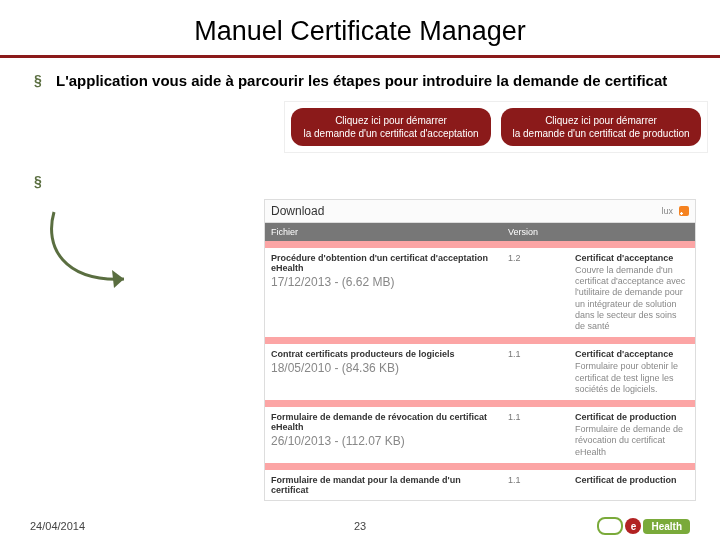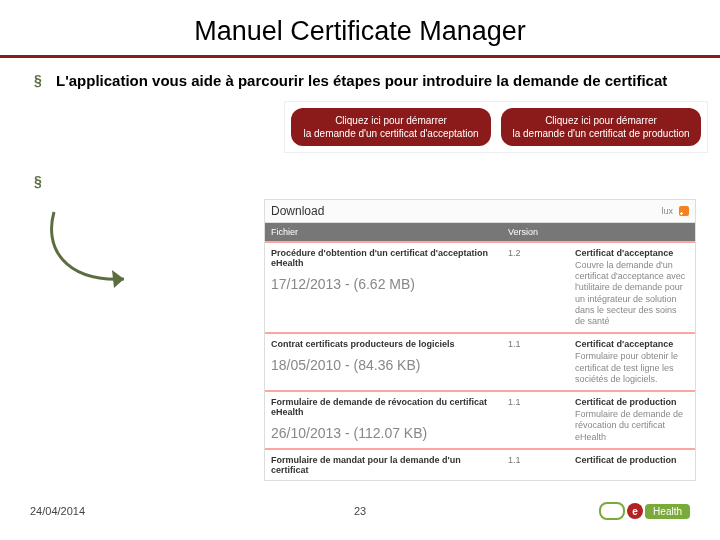--- a/index.html
+++ b/index.html
@@ -17,33 +17,33 @@
   .arrow-box{width:110px;height:80px;margin-top:8px;position:relative}
   .arrow-box svg{position:absolute;top:0;left:0}
   .dl{border:1px solid #ddd;width:430px;font-size:9px;background:#fff}
   .dl-top{display:flex;align-items:center;gap:6px;padding:4px 6px;border-bottom:1px solid #ddd;background:#fbfbfb;color:#333;font-size:12px}
   .dl-top .lang{margin-left:auto;font-size:9px;color:#888}
   .rss{width:10px;height:10px;background:#f58220;border-radius:2px;position:relative}
   .rss::after{content:"";position:absolute;inset:0;border-radius:2px;background:radial-gradient(circle at 25% 75%,#fff 1px,transparent 1.5px)}
   .thead{display:flex;background:#777;color:#fff;font-weight:normal}
   .thead div{padding:4px 6px}
   .c1{width:225px}.c2{width:55px}.c3{flex:1}
-  .trow{display:flex;border-top:2px solid #fca5a5}
+  .trow{display:flex;border-top:7px solid #fca5a5}
   .trow>div{padding:5px 6px;color:#777}
   .trow .filetitle{color:#333;font-weight:600}
-  .trow .meta{color:#888;font-size:14px;margin-top:8px}
+  .trow .meta{color:#888;font-size:12px;margin-top:2px}
   .trow .desc-title{color:#333;font-weight:600;margin-bottom:2px}
   .trow .desc-body{color:#888;line-height:1.25}
-  .footer{position:absolute;bottom:20px;left:0;right:0;display:flex;align-items:center;padding:0 30px}
+  .footer{position:absolute;bottom:5px;left:0;right:0;display:flex;align-items:center;padding:0 30px}
   .date{font-size:11px;color:#444}
   .pageno{position:absolute;left:50%;transform:translateX(-50%);font-size:11px;color:#444}
   .logo{margin-left:auto;display:flex;align-items:center;gap:2px}
   .lg-left{width:22px;height:14px;border:2px solid #7aaa3a;border-radius:8px}
   .lg-e{width:16px;height:16px;background:#b22222;border-radius:50%;color:#fff;display:flex;align-items:center;justify-content:center;font-size:10px;font-weight:bold}
-  .lg-h{background:#7aaa3a;color:#fff;font-size:10px;padding:2px 8px;border-radius:4px;font-weight:normal}
+  .lg-h{background:#7aaa3a;color:#fff;font-size:10px;padding:2px 8px;border-radius:4px;font-weight:bold}
 </style>
 </head>
 <body>
 
 <div class="slide">
   <div class="title">Manuel Certificate Manager</div>
   <div class="underline"></div>
   <div class="content">
     <div class="bullet">
       <div class="sym">§</div>

